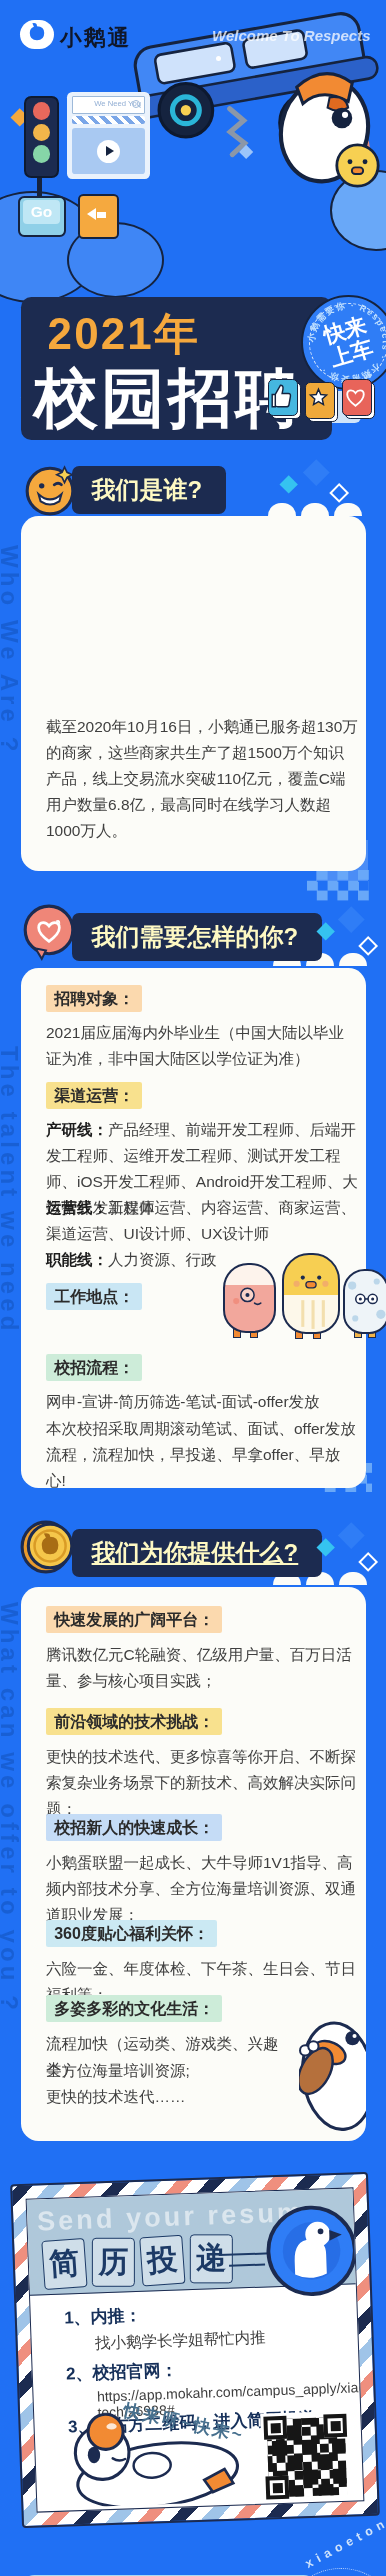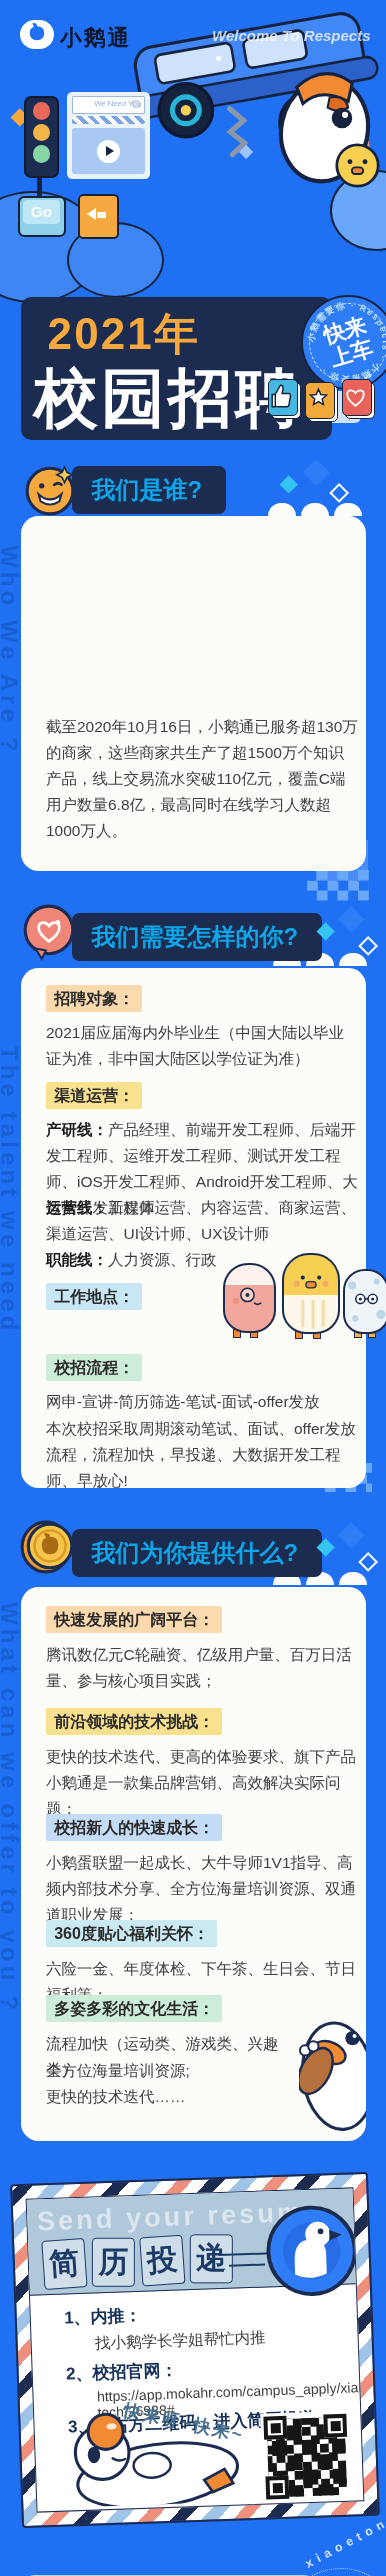--- a/index.html
+++ b/index.html
@@ -47,21 +47,21 @@
   .strip{position:absolute;left:20.6px;top:391px;width:340px;height:32px;background:#cfe4fa;border-radius:6.2px;z-index:2;}
   .strip span{display:block;margin-left:13.4px;font-size:13.4px;font-weight:800;color:#4a86e0;line-height:32px;}
   .mini-card{position:absolute;width:28px;height:35px;border:1.5px solid #15233f;border-radius:5.2px;z-index:5;}
   .mini-sh{position:absolute;width:28px;height:35px;background:#fff;border:1.5px solid #15233f;border-radius:5.2px;z-index:4;}
   
   .vtext{position:absolute;z-index:1;transform-origin:0 0;transform:rotate(90deg);white-space:nowrap;
          font-size:24px;font-weight:800;letter-spacing:4.1px;color:rgba(10,62,150,.33);}
   .card{position:absolute;left:20.6px;width:345px;background:#fcfcf8;border-radius:17.5px;z-index:2;overflow:hidden;}
   .sec-icon{position:absolute;z-index:4;}
   .sec-bar{position:absolute;z-index:3;display:inline-flex;align-items:center;height:48px;padding:0 24px 0 19.6px;
-           background:#1c2b50;border-radius:7.2px;color:#0ea5e9;font-size:24px;font-weight:800;white-space:nowrap;}
+           background:#1c2b50;border-radius:7.2px;color:#fef9c3;font-size:24px;font-weight:800;white-space:nowrap;}
   .bumps{position:absolute;z-index:1;display:flex;gap:5.2px;}
   .bumps i{width:28px;height:13.4px;background:#fcfcf8;border-radius:28px 28px 0 0;}
   .spark{position:absolute;z-index:3;transform:rotate(45deg);}
   .spark-o{background:transparent !important;border:2.1px solid #fff;}
   .checker{position:absolute;z-index:1;background:repeating-conic-gradient(#69a8f8 0 25%,transparent 0 50%) 0 0/20.6px 20.6px;}
   .csq{position:absolute;z-index:1;background:#4b8df6;}
   .hl{position:absolute;z-index:3;font-size:16px;font-weight:800;color:#2b2b2b;padding:4.6px 8.2px;border-radius:2.1px;line-height:1.1;}
   .body{position:absolute;z-index:3;left:46px;width:313px;font-size:15.5px;line-height:26px;color:#3f3f3f;margin:0;}
   .body b{color:#1d1d1d;}
   
@@ -301,33 +301,33 @@
       <circle cx="30" cy="54" r="3" fill="#1c2b50"></circle>
         <circle cx="54" cy="54" r="3" fill="#1c2b50"></circle>
     </svg>
   </div>
   <div class="leg" style="left:354px;top:1328px;background:#f2b54a;"></div>
   <div class="leg" style="left:368px;top:1328px;background:#f2b54a;"></div>
 
   <div class="hl" style="left:46px;top:1283px;background:#c9e6f4;">工作地点：</div>
   <div class="hl" style="left:46px;top:1354px;background:#cdecd9;">校招流程：</div>
   <p class="body" style="top:1389px;">网申-宣讲-简历筛选-笔试-面试-offer发放</p>
-  <p class="body" style="top:1416px;">本次校招采取周期滚动笔试、面试、offer发放流程，流程加快，早投递、大数据开发工程师、早放心!</p>
+  <p class="body" style="top:1416px;">本次校招采取周期滚动笔试、面试、offer发放流程，流程加快，早投递、早拿offer、早放心!</p>
 
   <div class="vtext" style="left:23px;top:1602px;">What can we offer to you ?</div>
   <div class="checker" style="left:315px;top:1463px;width:57px;height:29px;"></div>
   <div class="sec-icon" style="left:18.5px;top:1518px;">
     <svg width="58" height="58" viewBox="0 0 56 56">
       <ellipse cx="26" cy="28" rx="23" ry="24" fill="#e89a2e" stroke="#1c2b50" stroke-width="3"></ellipse>
       <circle cx="30" cy="27" r="21" fill="#f5c64a" stroke="#1c2b50" stroke-width="3"></circle>
       <circle cx="30" cy="27" r="15" fill="none" stroke="#d99b26" stroke-width="2.4"></circle>
       <path d="M30 18 q8 0 8 8 q0 9 -8 9 q-8 0 -8 -9 q0 -5 4 -7 l-2 -4 q6 -1 6 3z" fill="#a86d14"></path>
     </svg>
   </div>
-  <div class="sec-bar" style="left:72px;top:1529px;">我们为你提供什么?</div>
+  <div class="sec-bar" style="left:72px;top:1529px;text-decoration:underline;">我们为你提供什么?</div>
   <div class="spark" style="left:319px;top:1541px;width:13.4px;height:13.4px;background:#35c3f0;"></div>
   <div class="spark" style="left:342px;top:1526px;width:18.5px;height:18.5px;background:#2f7df6;"></div>
   <div class="spark spark-o" style="left:361px;top:1555px;width:10.3px;height:10.3px;"></div>
   <div class="bumps" style="left:273px;top:1572px;">
       <i></i>
       <i></i>
       <i></i>
     </div>
 
   <div class="card" style="top:1587px;height:554px;">
@@ -340,21 +340,21 @@
         <ellipse cx="30" cy="52" rx="16" ry="10" fill="#f28a33" stroke="#1c2b50" stroke-width="2.4" transform="rotate(24 30 52)"></ellipse>
         <ellipse cx="16" cy="70" rx="14" ry="24" fill="#b5703c" stroke="#1c2b50" stroke-width="2.4" transform="rotate(28 16 70)"></ellipse>
         <circle cx="6" cy="50" r="5" fill="#fff" stroke="#1c2b50" stroke-width="2"></circle>
         <circle cx="14" cy="46" r="5" fill="#fff" stroke="#1c2b50" stroke-width="2"></circle>
       </svg>
     </div>
   </div>
   <div class="hl" style="left:46px;top:1606px;background:#fbd9ae;">快速发展的广阔平台：</div>
   <p class="body" style="top:1642px;">腾讯数亿元C轮融资、亿级用户量、百万日活量、参与核心项目实践；</p>
   <div class="hl" style="left:46px;top:1708px;background:#f8e18e;">前沿领域的技术挑战：</div>
-  <p class="body" style="top:1744px;">更快的技术迭代、更高的体验要求、旗下产品小鹅通是一款集品牌营销、高效解决实际问题；</p>
+  <p class="body" style="top:1744px;">更快的技术迭代、更多惊喜等你开启、不断探索复杂业务场景下的新技术、高效解决实际问题；</p>
   <div class="hl" style="left:46px;top:1814px;background:#c5dcf6;">校招新人的快速成长：</div>
   <p class="body" style="top:1850px;">小鹅蛋联盟一起成长、大牛导师1V1指导、高频内部技术分享、全方位海量培训资源、双通道职业发展；</p>
   <div class="hl" style="left:46px;top:1920px;background:#cbe9f3;">360度贴心福利关怀：</div>
   <p class="body" style="top:1956px;">六险一金、年度体检、下午茶、生日会、节日福利等；</p>
   <div class="hl" style="left:46px;top:1995px;background:#cdecd9;">多姿多彩的文化生活：</div>
   <p class="body" style="top:2031px;width:258px;">流程加快（运动类、游戏类、兴趣类）</p>
   <p class="body" style="top:2058px;width:258px;">全方位海量培训资源;</p>
   <p class="body" style="top:2084px;width:258px;">更快的技术迭代……</p>
 
   <div class="env">

